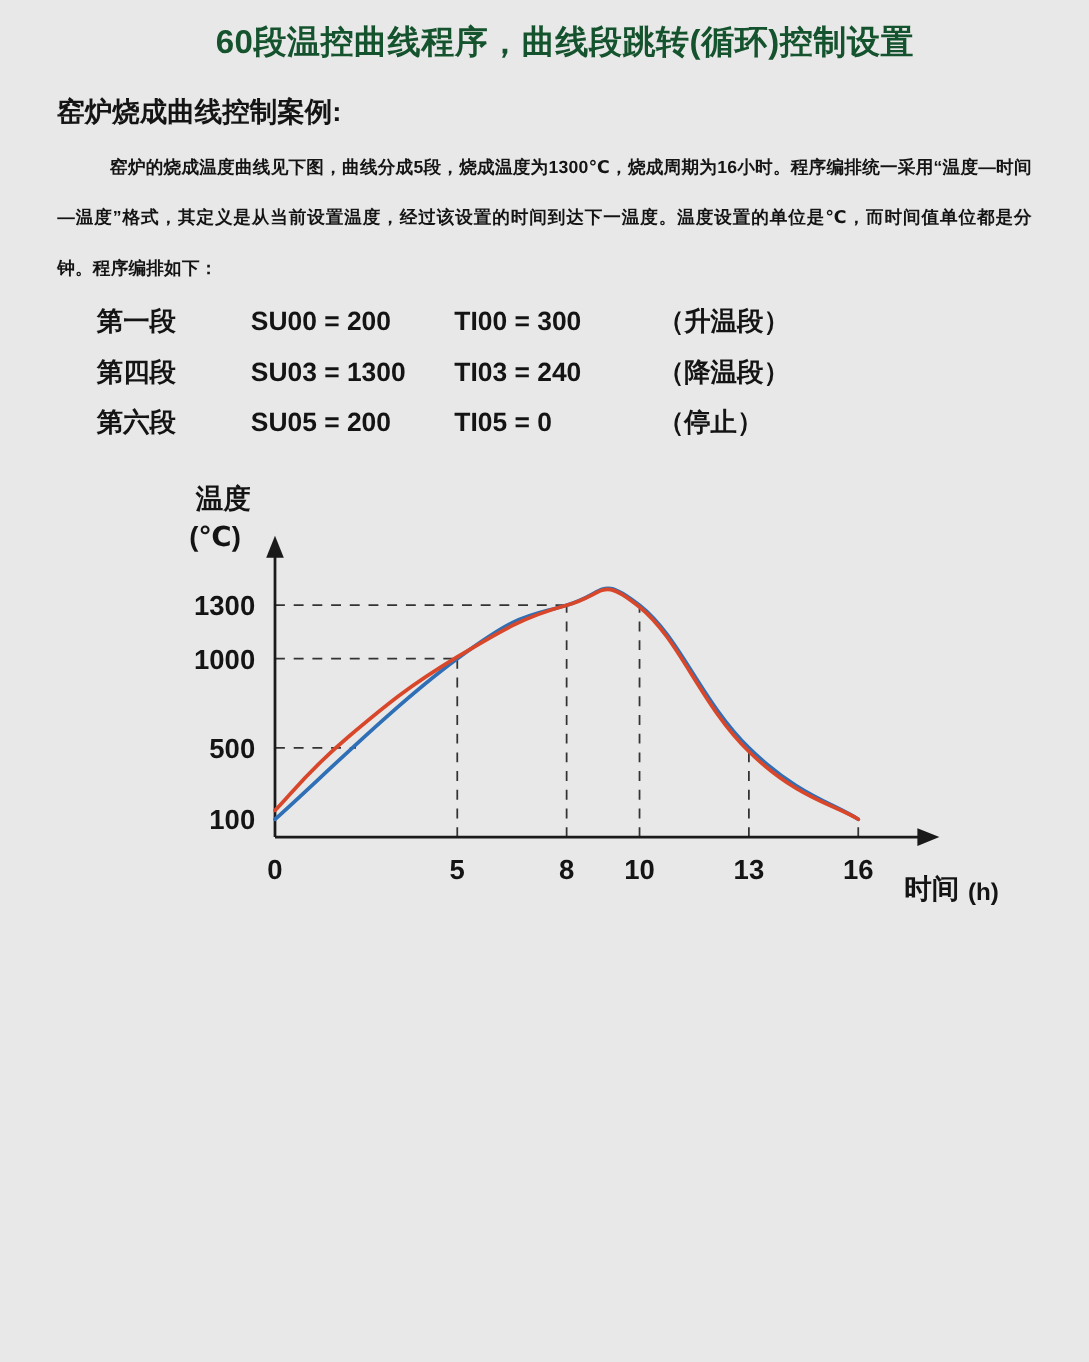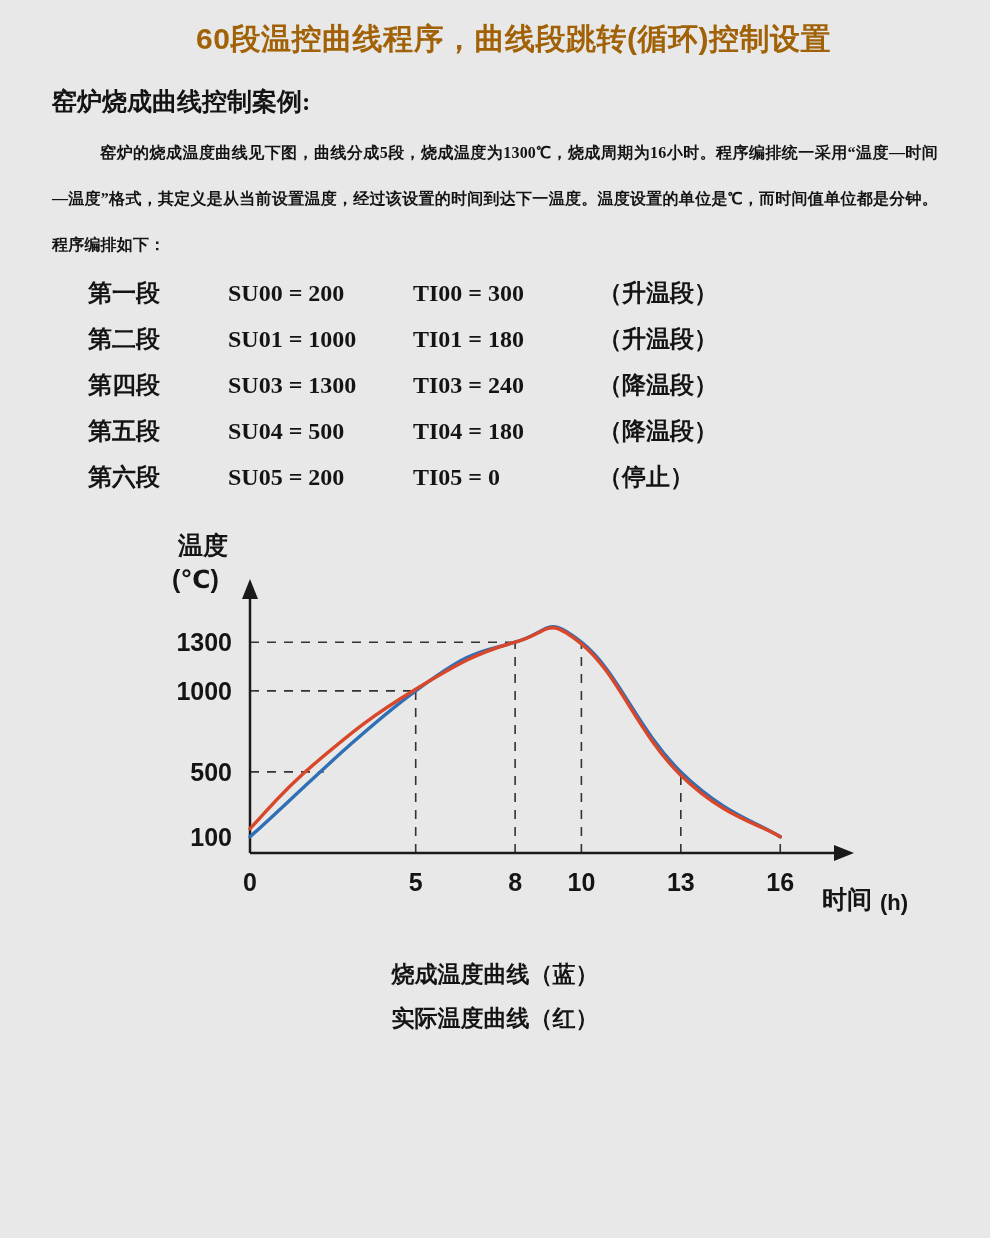--- a/index.html
+++ b/index.html
@@ -22,30 +22,29 @@
   }
   .title-block {
     padding-top: 16px;
     text-align: center;
   }
   .title-line {
     font-size: 30px;
     font-weight: bold;
     letter-spacing: 0.5px;
     line-height: 46px;
-    color: #a16207;
+    color: #14532d;
     margin-left: 37px;
   }
   .title-line.second {
     letter-spacing: 1px;
   }
   .body-block {
     margin-top: 20px;
     padding: 0 52px 0 52px;
-    font-family: Liberation Serif, serif;
   }
   .case-heading {
     font-size: 25px;
     font-weight: bold;
     line-height: 40px;
     margin-bottom: 8px;
   }
   .para {
     font-size: 16px;
     line-height: 46px;
@@ -104,23 +103,21 @@
     <div class="title-line">60段温控曲线程序，曲线段跳转(循环)控制设置</div>
   </div>
 
   <div class="body-block">
     <div class="case-heading">窑炉烧成曲线控制案例:</div>
 
     <div class="para"><span class="indent"></span><span>窑炉的烧成温度曲线见下图，曲线分成5段，烧成温度为1300℃，烧成周期为16小时。程序编排统一采用“温度—时间—温度”格式，其定义是从当前设置温度，经过该设置的时间到达下一温度。温度设置的单位是℃，而时间值单位都是分钟。程序编排如下：</span></div>
 
     <div class="prog-list">
       <div class="prog-row"><span class="seg c1">第一段</span><span class="seg c2">SU00 = 200</span><span class="seg c3">TI00 = 300</span><span class="seg c4">（升温段）</span></div>
-      <div class="prog-row"><span class="seg c1">第二段</span><span class="seg c2">SU01 = 1000</span><span class="seg c3">TI01 = 180</span><span class="seg c4">（升温段）</span></div>
       <div class="prog-row"><span class="seg c1">第四段</span><span class="seg c2">SU03 = 1300</span><span class="seg c3">TI03 = 240</span><span class="seg c4">（降温段）</span></div>
-      <div class="prog-row"><span class="seg c1">第五段</span><span class="seg c2">SU04 = 500</span><span class="seg c3">TI04 = 180</span><span class="seg c4">（降温段）</span></div>
       <div class="prog-row"><span class="seg c1">第六段</span><span class="seg c2">SU05 = 200</span><span class="seg c3">TI05 = 0</span><span class="seg c4">（停止）</span></div>
     </div>
   </div>
 
   <div class="chart-area">
     <svg class="chart-svg" id="chart" width="870" height="420" viewBox="0 0 870 420">
 
       <g id="guides">
           <line x1="190" y1="318.7837837837838" x2="190" y2="318.7837837837838" stroke="#333" stroke-width="1.6" stroke-dasharray="9 8"></line>
           <line x1="190" y1="253.9189189189189" x2="263.6434108527132" y2="253.9189189189189" stroke="#333" stroke-width="1.6" stroke-dasharray="9 8"></line>
@@ -153,19 +150,15 @@
           <text x="521.3953488372093" y="373" text-anchor="middle" font-size="25">10</text>
           <text x="620.8139534883721" y="373" text-anchor="middle" font-size="25">13</text>
           <text x="720.2325581395348" y="373" text-anchor="middle" font-size="25">16</text>
         </g>
       <text id="ylabel-1" x="118" y="36" font-size="25">温度</text>
       <text id="ylabel-2" x="112" y="70" font-size="25">(℃)</text>
       <text id="xlabel-1" x="762" y="390" font-size="25">时间</text>
       <text id="xlabel-2" x="820" y="392" font-size="22">(h)</text>
     </svg>
 
-    <div class="chart-caption">
-      <div>烧成温度曲线（蓝）</div>
-      <div>实际温度曲线（红）</div>
-    </div>
   </div>
 
 </div>
 
 </body></html>

